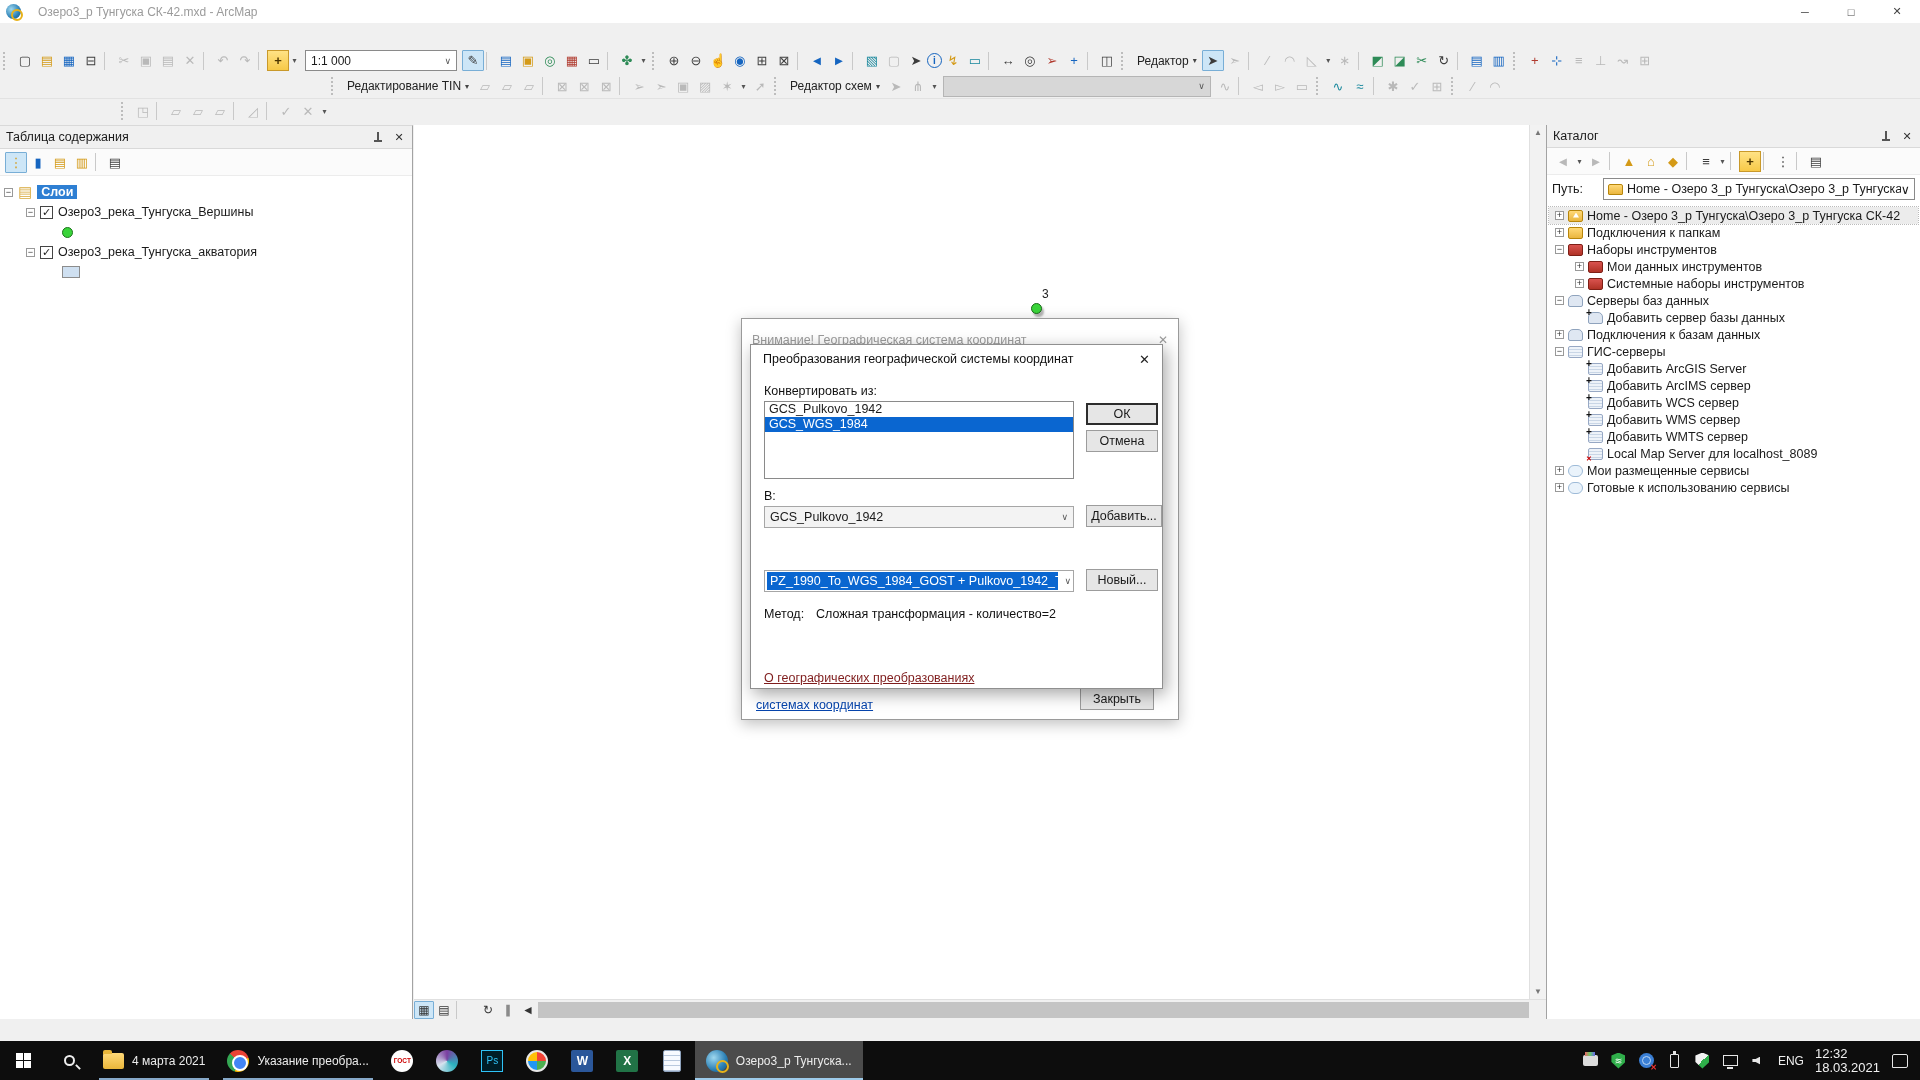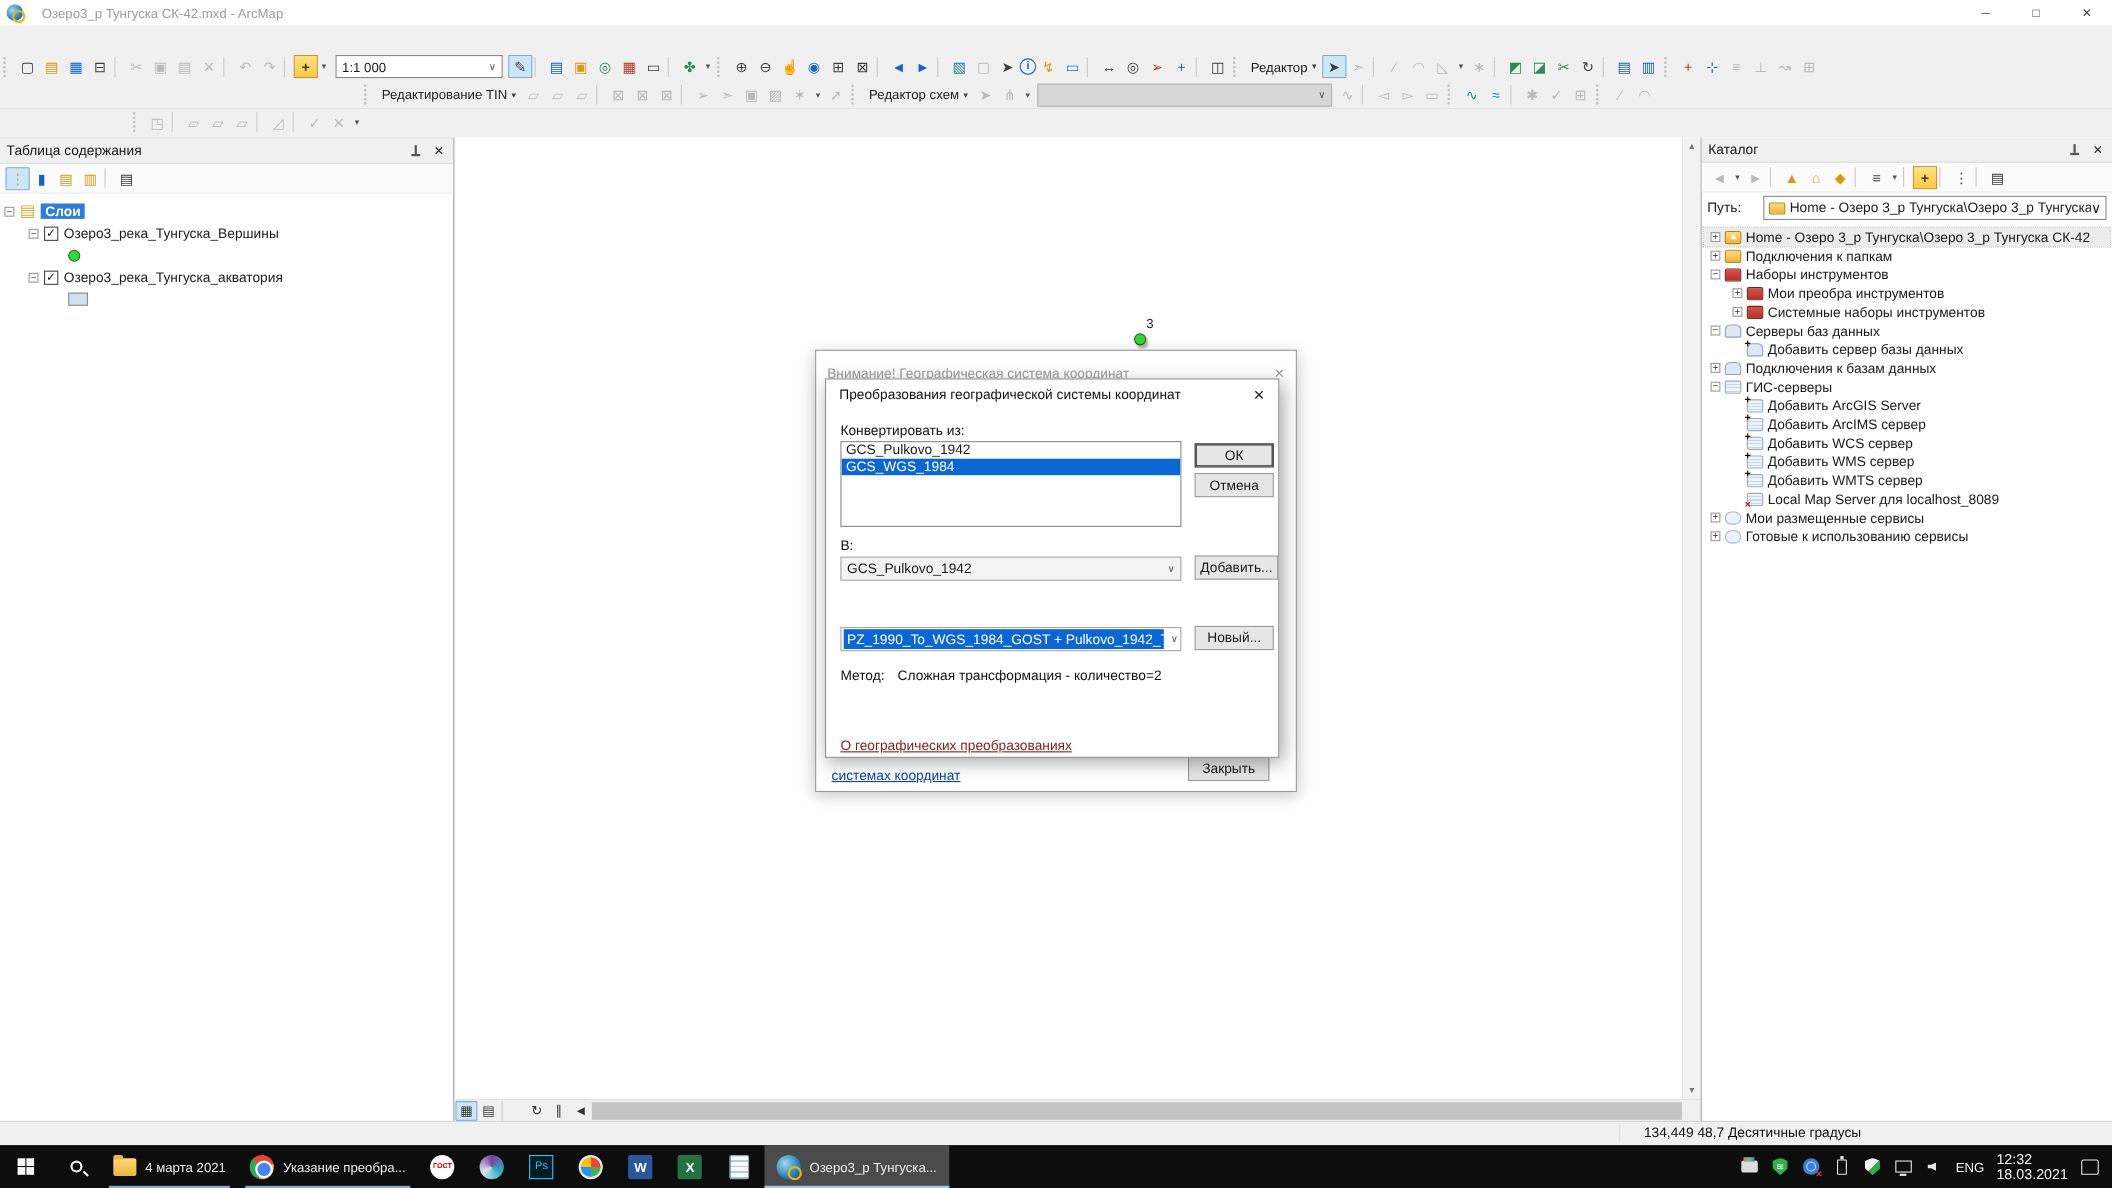--- a/index.html
+++ b/index.html
@@ -438,21 +438,21 @@
           <span>Подключения к  папкам</span>
         </div>
         <div class="crow">
           <span class="expbox exp-minus"></span>
           <span class="ci ci-toolbox"></span>
           <span>Наборы инструментов</span>
         </div>
         <div class="crow ind-1">
           <span class="expbox exp-plus"></span>
           <span class="ci ci-toolbox"></span>
-          <span>Мои преобра инструментов</span>
+          <span>Мои данных инструментов</span>
         </div>
         <div class="crow ind-1">
           <span class="expbox exp-plus"></span>
           <span class="ci ci-toolbox"></span>
           <span>Системные наборы инструментов</span>
         </div>
         <div class="crow">
           <span class="expbox exp-minus"></span>
           <span class="ci ci-db"></span>
           <span>Серверы баз данных</span>
@@ -545,25 +545,20 @@
     <div class="fld white" style="top:225px">
       <span class="selfill">PZ_1990_To_WGS_1984_GOST + Pulkovo_1942_To_PZ_19</span>
       <span class="chev">∨</span>
     </div>
     <div class="btn" style="left:335px;top:224px">Новый...</div>
     <span class="lbl" style="left:13px;top:262px">Метод:</span>
     <span class="lbl" style="left:65px;top:262px">Сложная трансформация - количество=2</span>
     <a class="lbl link" style="left:13px;top:326px">О географических преобразованиях</a>
   </div>
 
-  <div class="status">
-    <span class="div1"></span>
-      <span class="div2"></span>
-    <span class="coords">134,449  48,7 Десятичные градусы</span>
-  </div>
 
   <div class="taskbar">
     <div class="tkbtn tk-start">
       <span class="winlogo">
           <span></span>
           <span></span>
           <span></span>
           <span></span>
         </span>
     </div>

